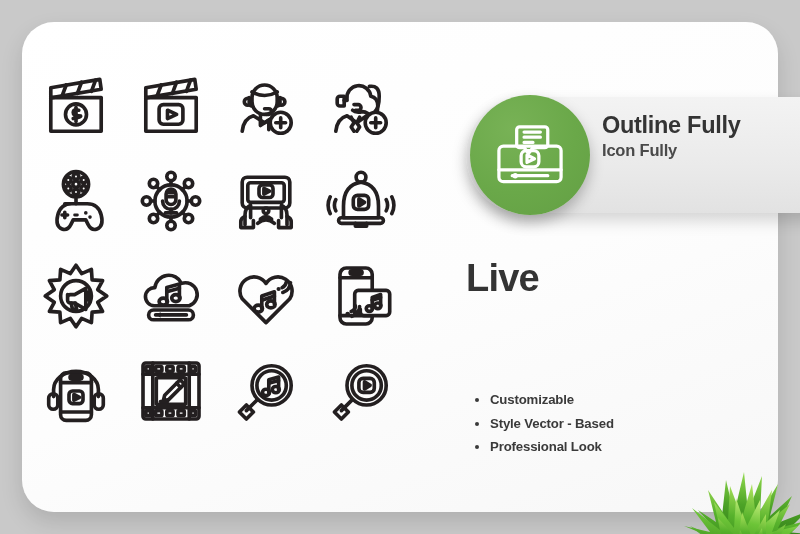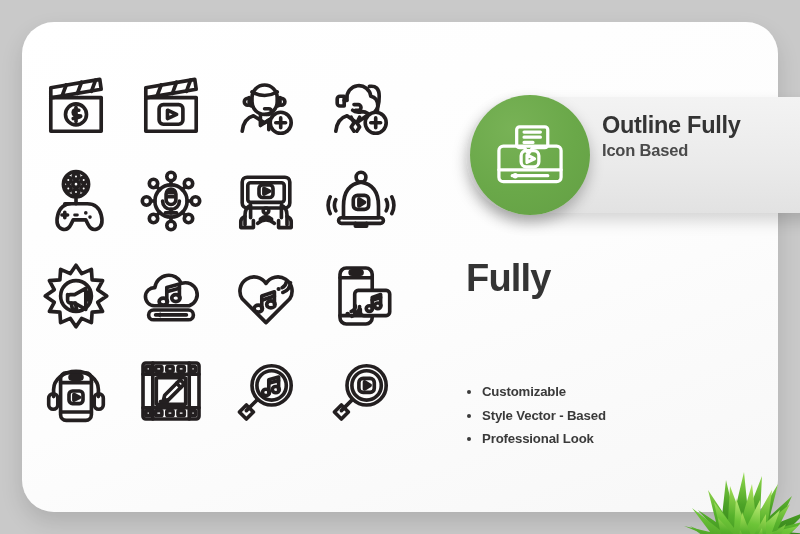--- a/index.html
+++ b/index.html
@@ -73,21 +73,21 @@
   
   #headline{
     position:absolute;left:466px;top:258px;
     font-size:38px;font-weight:bold;color:#343434;
     line-height:1.07;letter-spacing:-.8px;
   }
 
   
   #bullets{
     position:absolute;left:466px;top:384px;
-    list-style:none;margin:0;padding:0;
+    list-style:none;margin:8px;padding:0;
   }
   #bullets li{
     position:relative;padding-left:16px;
     font-size:13.2px;font-weight:bold;color:#3a3a3a;letter-spacing:-.15px;
     margin-bottom:8.5px;white-space:nowrap;
   }
   #bullets li:before{
     content:"";position:absolute;left:1px;top:6px;
     width:4px;height:4px;border-radius:50%;background:#3a3a3a;
   }
@@ -389,25 +389,25 @@
         <rect x="38" y="44" width="24" height="22" rx="7"></rect>
         <path d="M46 50 L56 55 L46 60 Z"></path>
         <path d="M26 78 h48"></path>
         <circle cx="30" cy="78" r="3.6" class="wfill"></circle>
       </g>
     </svg>
   </div>
 
   <div id="badge-text">
     <div id="badge-title">Outline Fully</div>
-    <div id="badge-sub">Icon Based</div>
+    <div id="badge-sub">Icon Fully</div>
   </div>
 
   <div id="headline">
-    <div>Fully</div>
+    <div>Live</div>
   </div>
 
   <ul id="bullets">
     <li>Customizable</li>
     <li>Style Vector - Based</li>
     <li>Professional Look</li>
   </ul>
 
   <div id="plant">
     <svg width="200" height="150" viewBox="0 0 200 150">

